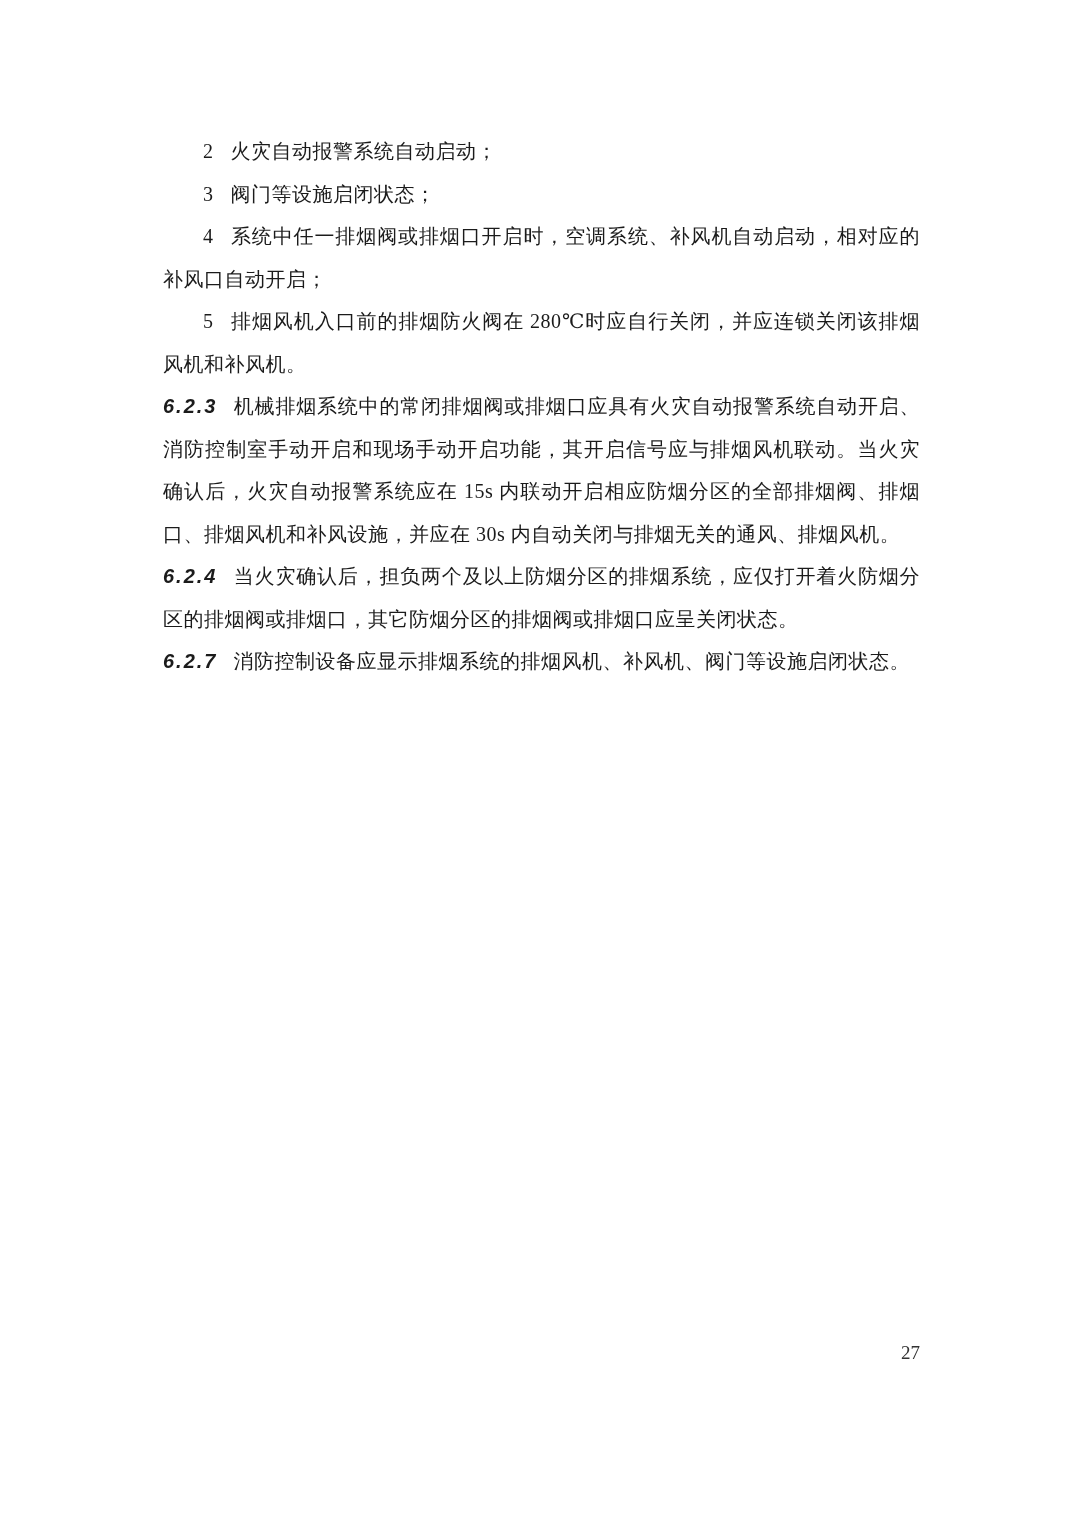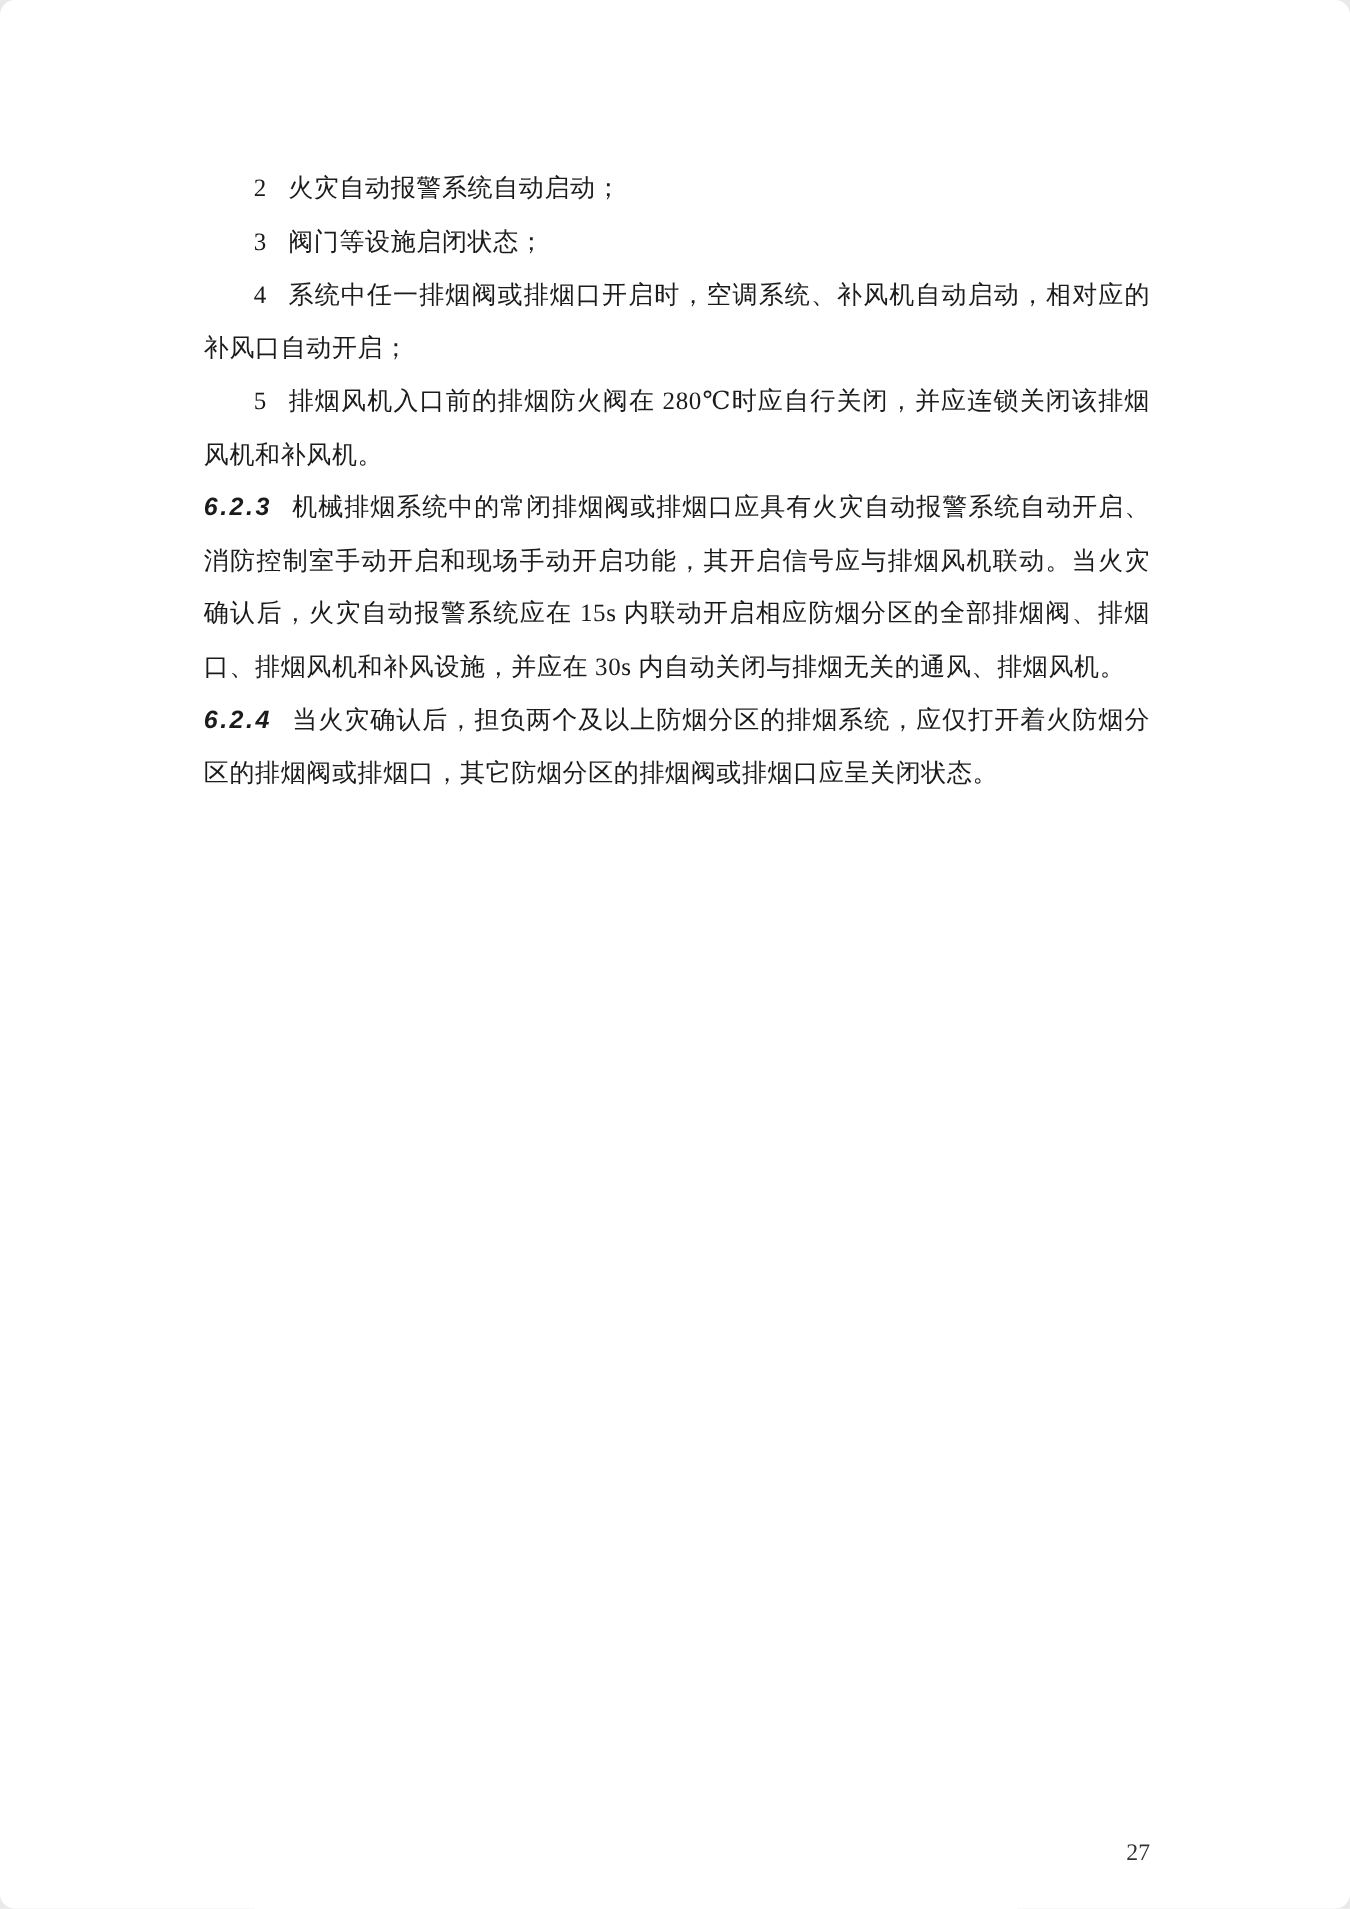--- a/index.html
+++ b/index.html
@@ -9,21 +9,20 @@
     background: #e9e9e9;
     font-family: "Liberation Serif", "DejaVu Serif", serif;
   }
   .page {
     position: relative;
     width: 1080px;
     height: 1527px;
     background: #ffffff;
     overflow: hidden;
     color: #1b1b1b;
-    border-radius: 12px;
   }
   .content {
     position: absolute;
     left: 163px;
     top: 130px;
     width: 757px;
     font-size: 20px;
     line-height: 42.5px;
     text-align: justify;
     letter-spacing: 0.5px;
@@ -44,21 +43,21 @@
   .sec .num {
     font-family: "Liberation Sans", "DejaVu Sans", sans-serif;
     font-weight: bold;
     letter-spacing: 2px;
     margin-right: 0.8em;
     font-style: italic;
   }
   .footer {
     position: absolute;
     left: 163px;
-    top: 1472px;
+    top: 1342px;
     width: 757px;
     text-align: right;
     font-size: 19px;
     color: #333333;
   }
 </style>
 </head>
 <body>
 
 <div class="page">
@@ -72,20 +71,21 @@
     <p class="li"><span class="num">4</span><span>系统中任一排烟阀或排烟口开启时，空调系统、补风机自动启动，相对应的补风口自动开启；</span></p>
 
     <p class="li"><span class="num">5</span><span>排烟风机入口前的排烟防火阀在 280℃时应自行关闭，并应连锁关闭该排烟风机和补风机。</span></p>
 
     <p class="sec"><span class="num">6.2.3</span><span>机械排烟系统中的常闭排烟阀或排烟口应具有火灾自动报警系统自动开启、消防控制室手动开启和现场手动开启功能，其开启信号应与排烟风机联动。当火灾确认后，火灾自动报警系统应在 15s 内联动开启相应防烟分区的全部排烟阀、排烟口、排烟风机和补风设施，并应在 30s 内自动关闭与排烟无关的通风、排烟风机。</span></p>
 
     <p class="sec"><span class="num">6.2.4</span><span>当火灾确认后，担负两个及以上防烟分区的排烟系统，应仅打开着火防烟分区的排烟阀或排烟口，其它防烟分区的排烟阀或排烟口应呈关闭状态。</span></p>
 
 
 
+    <p class="sec"><span class="num">6.2.7</span><span>消防控制设备应显示排烟系统的排烟风机、补风机、阀门等设施启闭状态。</span></p>
 
   </div>
 
   <div class="footer">
     <span>27</span>
   </div>
 
 </div>
 
 </body></html>

